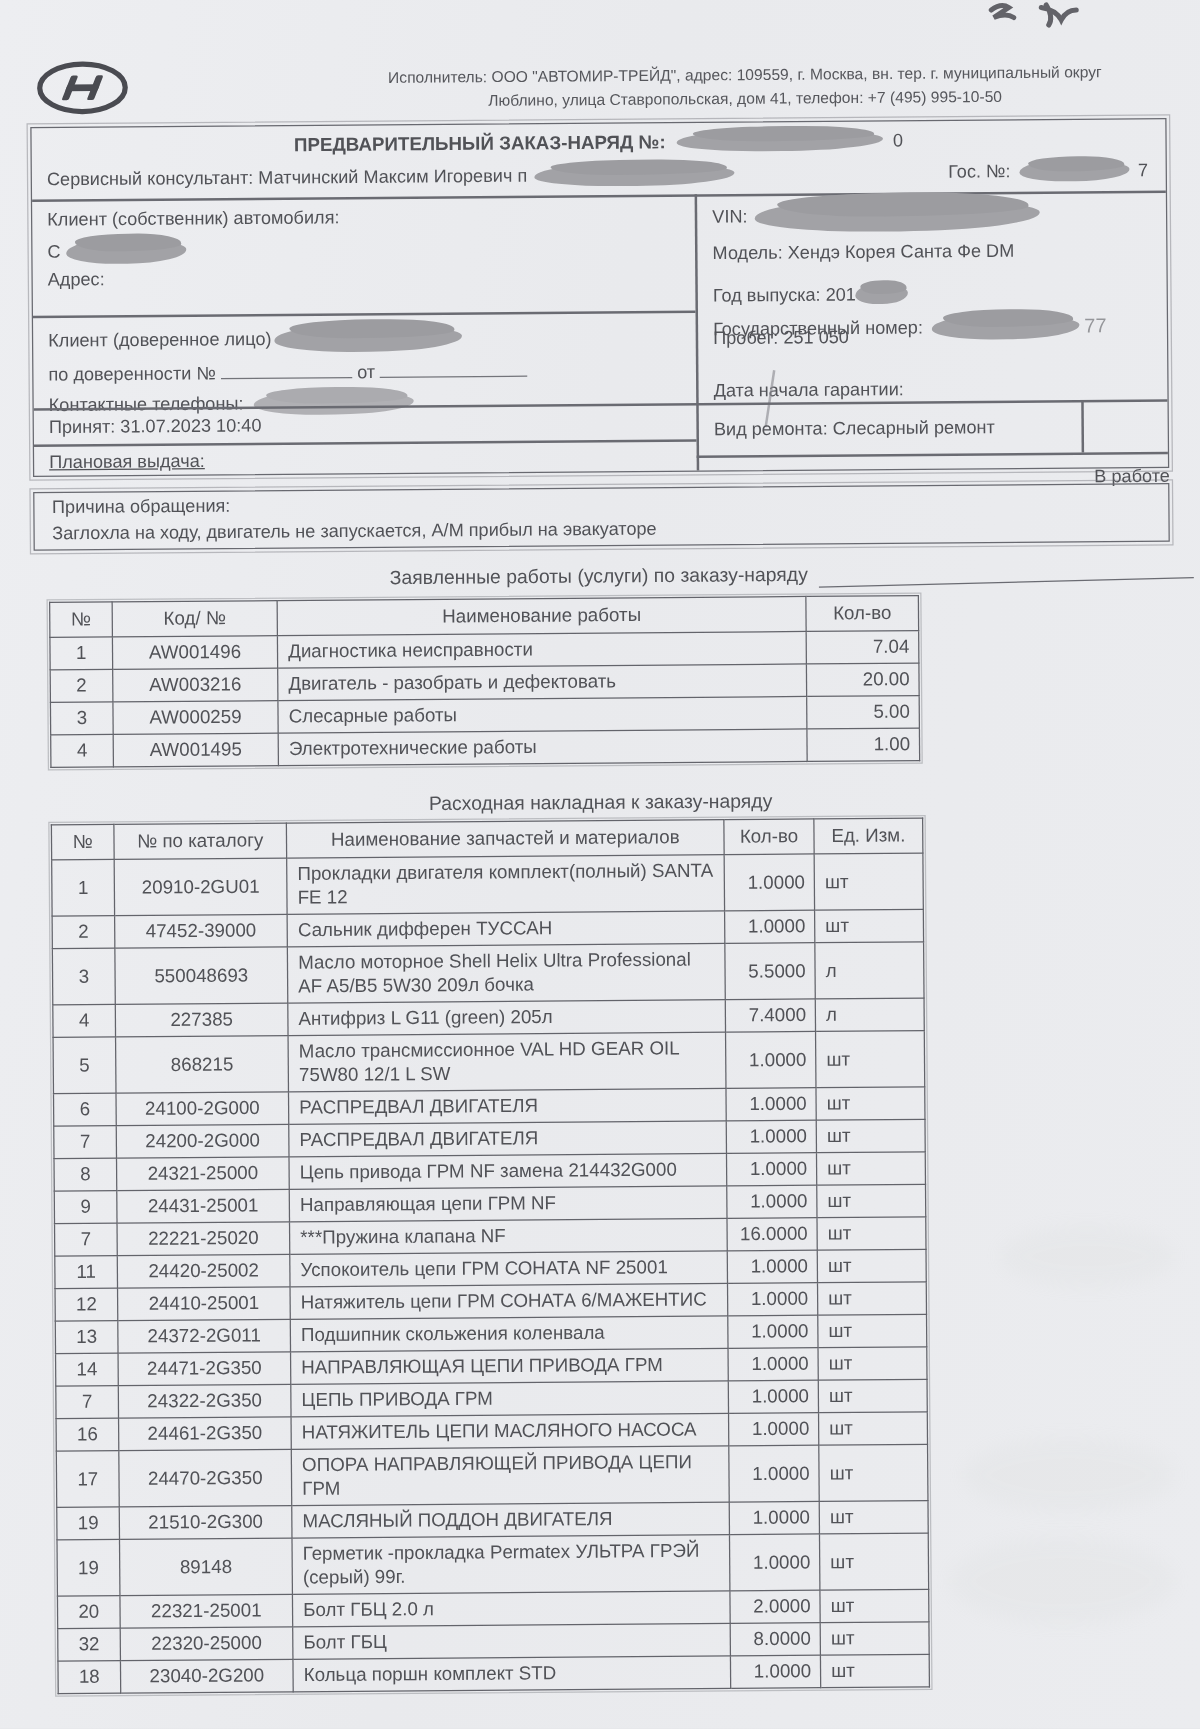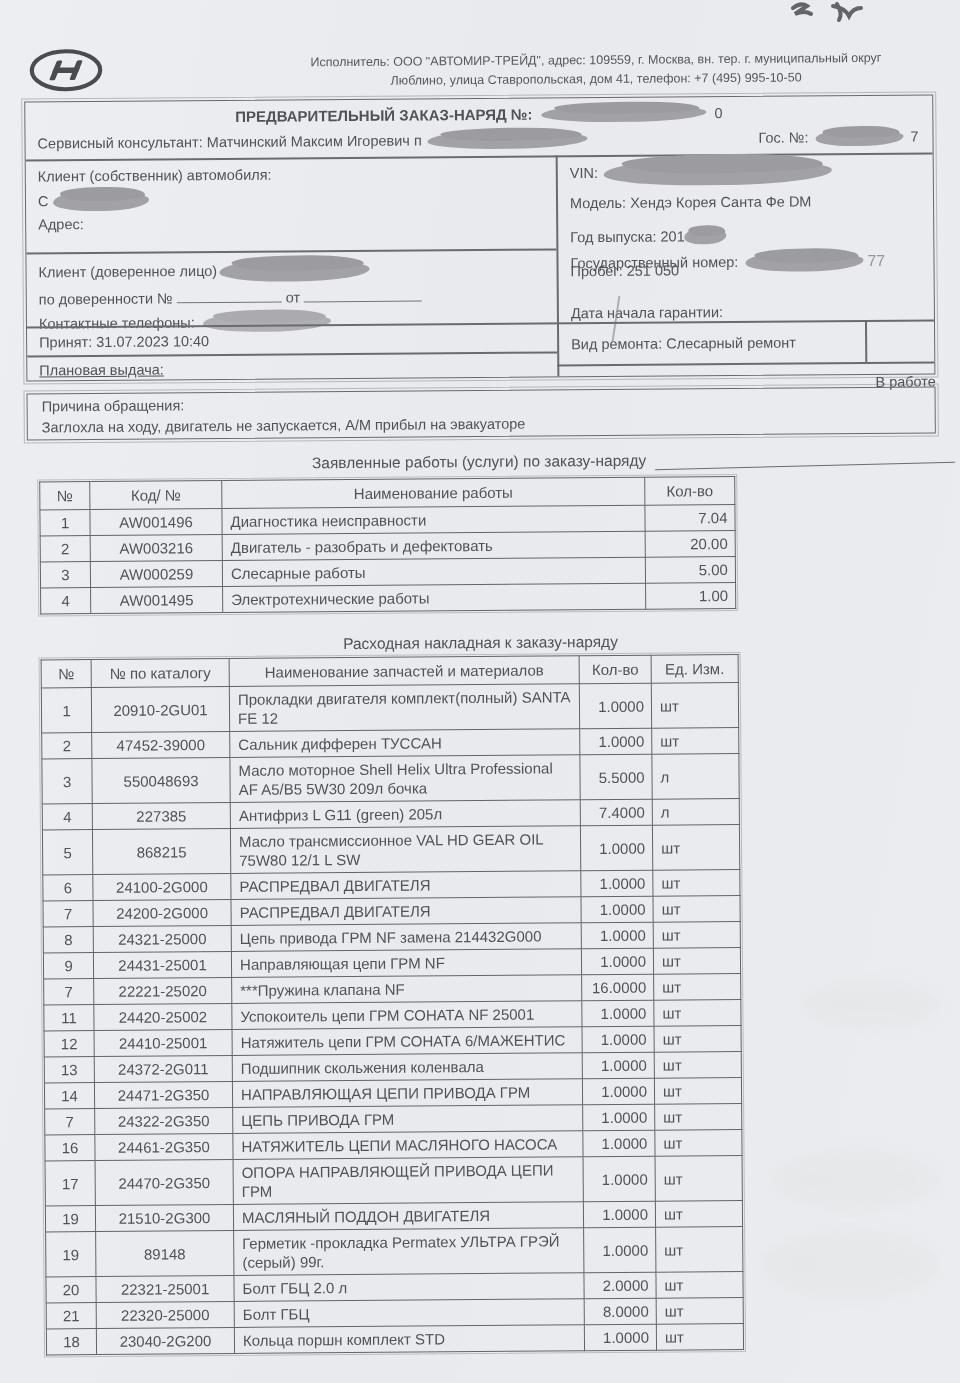--- a/index.html
+++ b/index.html
@@ -370,21 +370,21 @@
             <td class="c-unit">шт</td>
           </tr>
           <tr>
             <td class="c-num">20</td>
             <td class="c-code">22321-25001</td>
             <td class="c-name">Болт ГБЦ 2.0 л</td>
             <td class="c-qty">2.0000</td>
             <td class="c-unit">шт</td>
           </tr>
           <tr>
-            <td class="c-num">21</td>
+            <td class="c-num">32</td>
             <td class="c-code">22320-25000</td>
             <td class="c-name">Болт ГБЦ</td>
             <td class="c-qty">8.0000</td>
             <td class="c-unit">шт</td>
           </tr>
           <tr>
             <td class="c-num">18</td>
             <td class="c-code">23040-2G200</td>
             <td class="c-name">Кольца поршн комплект STD</td>
             <td class="c-qty">1.0000</td>

